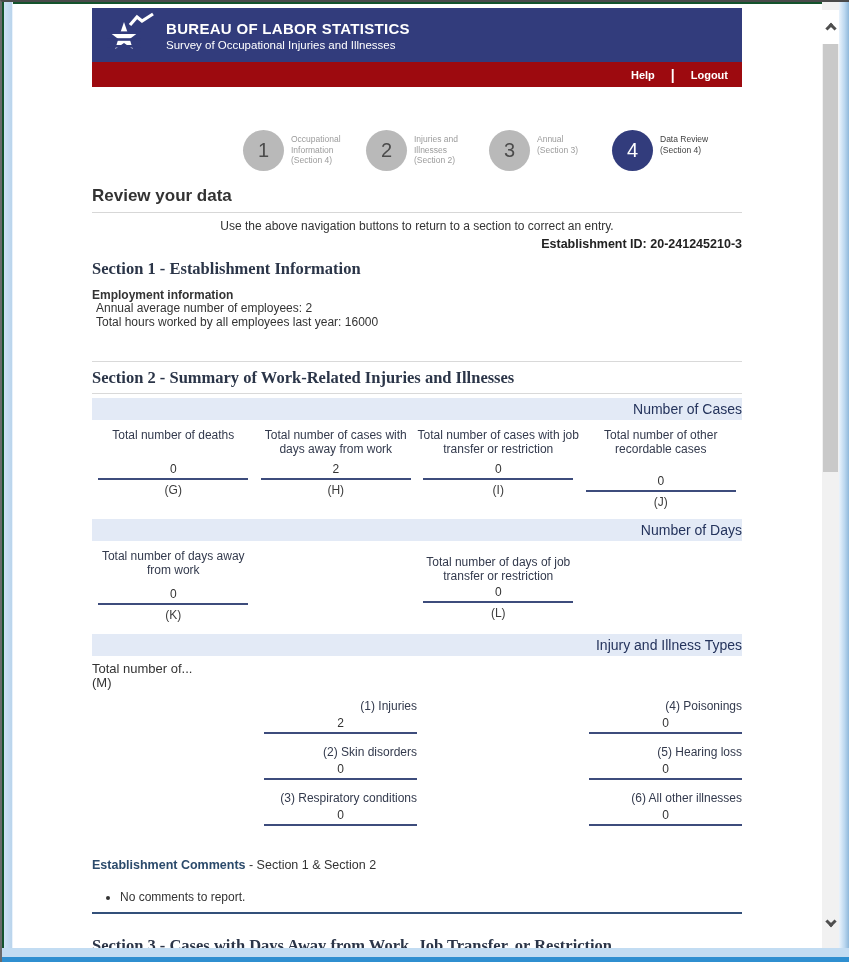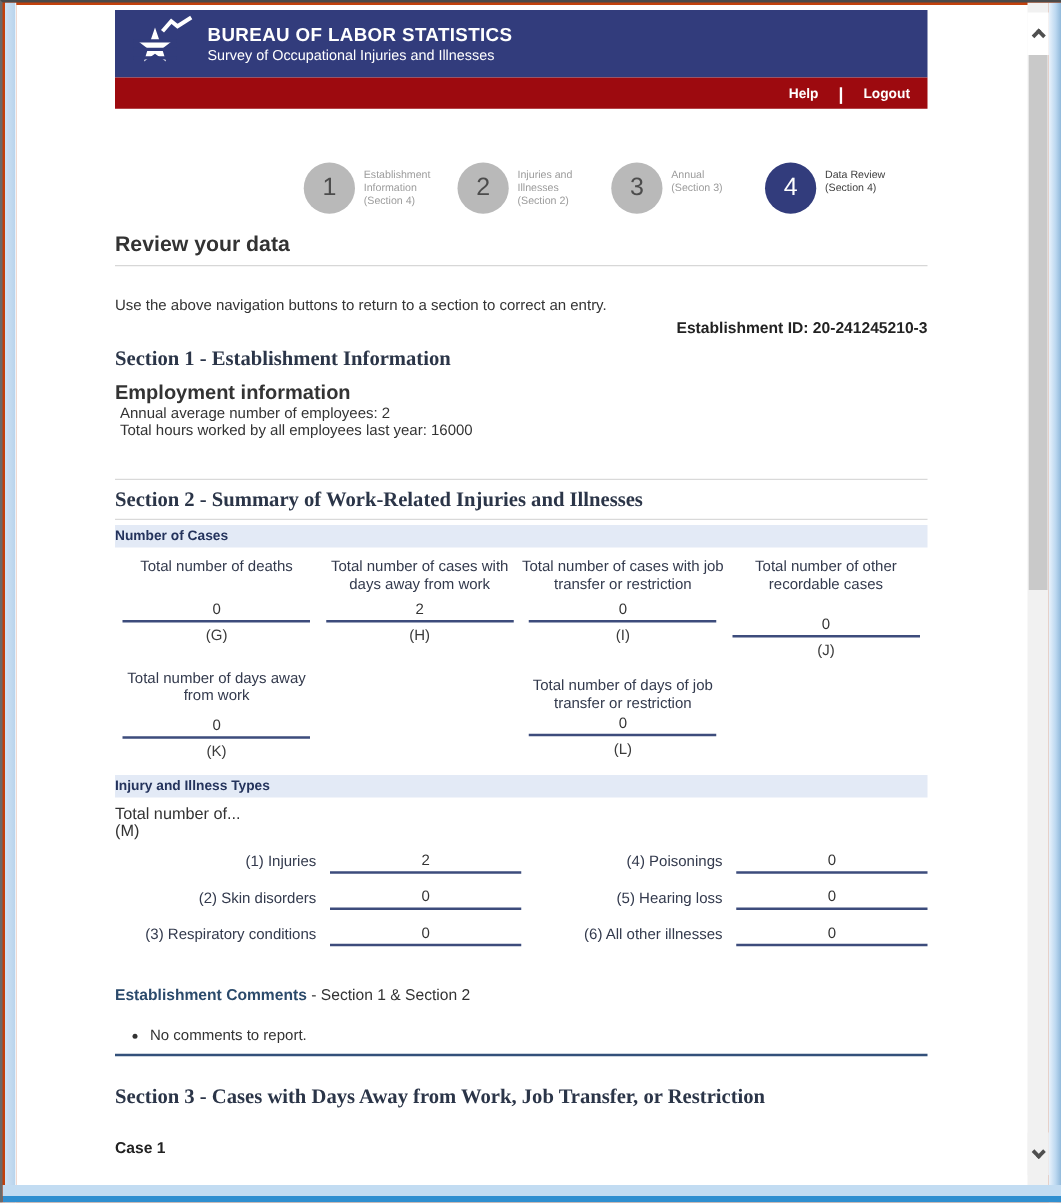--- a/index.html
+++ b/index.html
@@ -1,20 +1,20 @@
 <!DOCTYPE html>
 <html><head>
 <meta charset="utf-8">
 <style>
   * { margin:0; padding:0; box-sizing:border-box; }
   html,body { background:#e8e8e8; }
   body { font-family:"Liberation Sans", sans-serif; }
 
   .window {
-    position:relative; width:849px; height:962px; background:#c2410c;
+    position:relative; width:849px; height:962px; background:#14532d;
     border-top:2px solid #4a4a4a; border-left:2px solid #6a6a6a;
     overflow:hidden;
   }
   
   .frame-left { position:absolute; left:2px; top:0; width:9px; height:962px; z-index:6;
     background:linear-gradient(to right,#cfe2f4,#b9d4ec); border-right:1px solid #e9f2fb; }
   .frame-right { position:absolute; right:0; top:0; width:10px; height:962px; z-index:6;
     background:linear-gradient(to right,#eaf3fc,#bcd8f0 55%,#8fb8da); }
   .frame-bottom { position:absolute; left:0; bottom:0; width:849px; height:14px; z-index:7;
     background:linear-gradient(to bottom,#c2dcf2 0 9px,#2f8fd0 9px); }
@@ -54,57 +54,57 @@
     color:#4c4c4c; font-size:20px; display:flex; align-items:center; justify-content:center;
     flex:0 0 auto; }
   .step.active .step-circle { background:#323c7c; color:#fff; }
   .step-label { margin:4px 0 0 7px; font-size:8.5px; line-height:10.5px; color:#9c9c9c; }
   .step.active .step-label { color:#3f3f3f; }
   .step-label span { display:block; }
 
   
   .page-title { margin-top:15px; font-size:17px; color:#333; padding-bottom:6px;
     border-bottom:1px solid #d7d7d7; font-weight:bold; }
-  .instruction { margin-top:24px; text-align:left; font-size:12px; color:#333; }
+  .instruction { margin-top:6px; text-align:center; font-size:12px; color:#333; }
   .est-id { margin-top:4px; text-align:right; font-size:12.5px; font-weight:bold; color:#222; }
 
   
   .sec-heading { font-family:"Liberation Serif", serif; font-weight:bold; font-size:16.5px;
     color:#2b3548; }
   .h-sec1 { margin-top:8px; }
   .h-sec2 { margin-top:6px; padding-bottom:5px; border-bottom:1px solid #d9d9d9; }
   .h-sec3 { margin-top:22px; }
   .hr-light { border:0; border-top:1px solid #d9d9d9; margin-top:32px; }
   .hr-navy { border:0; border-top:2px solid #33507a; margin-top:8px; }
 
-  .emp-head { margin-top:9px; font-weight:bold; font-size:16px; }
+  .emp-head { margin-top:9px; font-weight:bold; font-size:12px; }
   .emp-line { padding-left:4px; line-height:13.5px; font-size:12px; }
 
   
-  .band { margin-top:4px; background:#e3eaf6; text-align:left; font-weight:bold;
-    font-size:11px; color:#24335c; padding:3px 0; }
+  .band { margin-top:4px; background:#e3eaf6; text-align:right; font-weight:normal;
+    font-size:14px; color:#24335c; padding:3px 0; }
 
   
   .grid4 { display:flex; margin-top:8px; }
   .gcol { width:162.5px; text-align:center; }
   .gcol .glabel { font-size:12px; color:#333a4d; line-height:14px; min-height:30px; }
   .value-box { width:150px; margin:4px auto 0; border-bottom:2px solid #3d4c7c;
     padding-bottom:2px; font-size:12px; color:#333; }
   .gcol.low .value-box { margin-top:16px; }
   .gcol .gletter { margin-top:3px; font-size:12px; color:#3c3c3c; }
   .gcol .gspacer { height:4px; }
   .gcol.compact .value-box { margin-top:0; }
   .gcol.offset { padding-top:6px; }
   .band-days { margin-top:10px; }
   .band-types { margin-top:12px; }
 
   
   .types-intro { margin-top:6px; font-size:13px; line-height:13.5px; color:#333; }
   .trow { display:flex; margin-top:11px; }
-  .thalf { width:325px; display:flex; align-items:flex-end; }
+  .thalf { width:325px; display:flex; align-items:flex-end;flex-direction:column; }
   .tlabel { flex:1; text-align:right; font-size:12px; color:#333a4d; padding-bottom:3px; }
   .tvalue { width:153px; margin-left:11px; border-bottom:2px solid #3d4c7c;
     text-align:center; font-size:12px; color:#333; padding-bottom:2px; }
   .trow.first { margin-top:10px; }
 
   
   .comments-head { margin-top:32px; font-size:12.5px; }
   .comments-head b { color:#2b4a6b; }
   .comments-list { margin:18px 0 0 28px; }
   .comments-list li { font-size:12px; color:#333; line-height:14px; }
@@ -138,21 +138,21 @@
       <div class="red-bar">
         <a>Help</a>
         <span class="red-divider">|</span>
         <a>Logout</a>
       </div>
 
       <div class="steps">
         <div class="step">
           <div class="step-circle">1</div>
           <div class="step-label">
-            <span>Establishment</span>
+            <span>Occupational</span>
             <span>Information</span>
             <span>(Section 4)</span>
           </div>
         </div>
         <div class="step">
           <div class="step-circle">2</div>
           <div class="step-label">
             <span>Injuries and</span>
             <span>Illnesses</span>
             <span>(Section 2)</span>
@@ -206,20 +206,21 @@
           <div class="value-box">0</div>
           <div class="gletter">(I)</div>
         </div>
         <div class="gcol low">
           <div class="glabel">Total number of other recordable cases</div>
           <div class="value-box">0</div>
           <div class="gletter">(J)</div>
         </div>
       </div>
 
+      <div class="band band-days">Number of Days</div>
       <div class="grid4">
         <div class="gcol">
           <div class="glabel">Total number of days away from work</div>
           <div class="gspacer"></div>
           <div class="value-box">0</div>
           <div class="gletter">(K)</div>
         </div>
         <div class="gcol"></div>
         <div class="gcol compact offset">
           <div class="glabel">Total number of days of job transfer or restriction</div>

